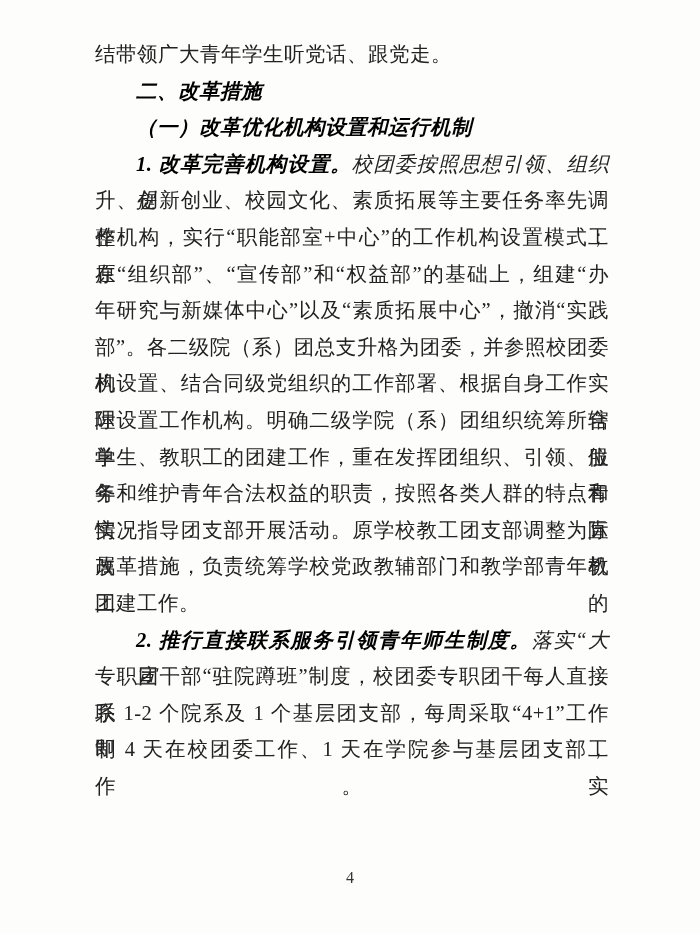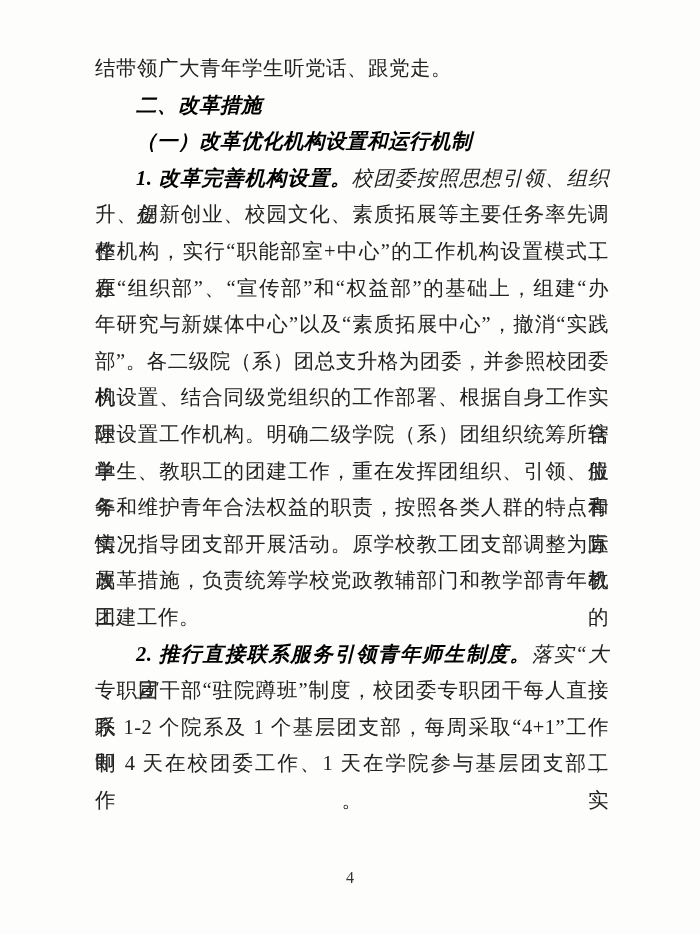--- a/index.html
+++ b/index.html
@@ -16,21 +16,21 @@
     position: relative;
     width: 700px;
     height: 934px;
     background: #fdfdfc;
     color: #1f1f1f;
   }
 
   .content {
     position: absolute;
     left: 95px;
-    top: 50px;
+    top: 36px;
     width: 514px;
   }
 
   .line {
     font-size: 20.5px;
     line-height: 36.6px;
     height: 36.6px;
     white-space: nowrap;
     color: #222222;
     letter-spacing: 0.5px;

